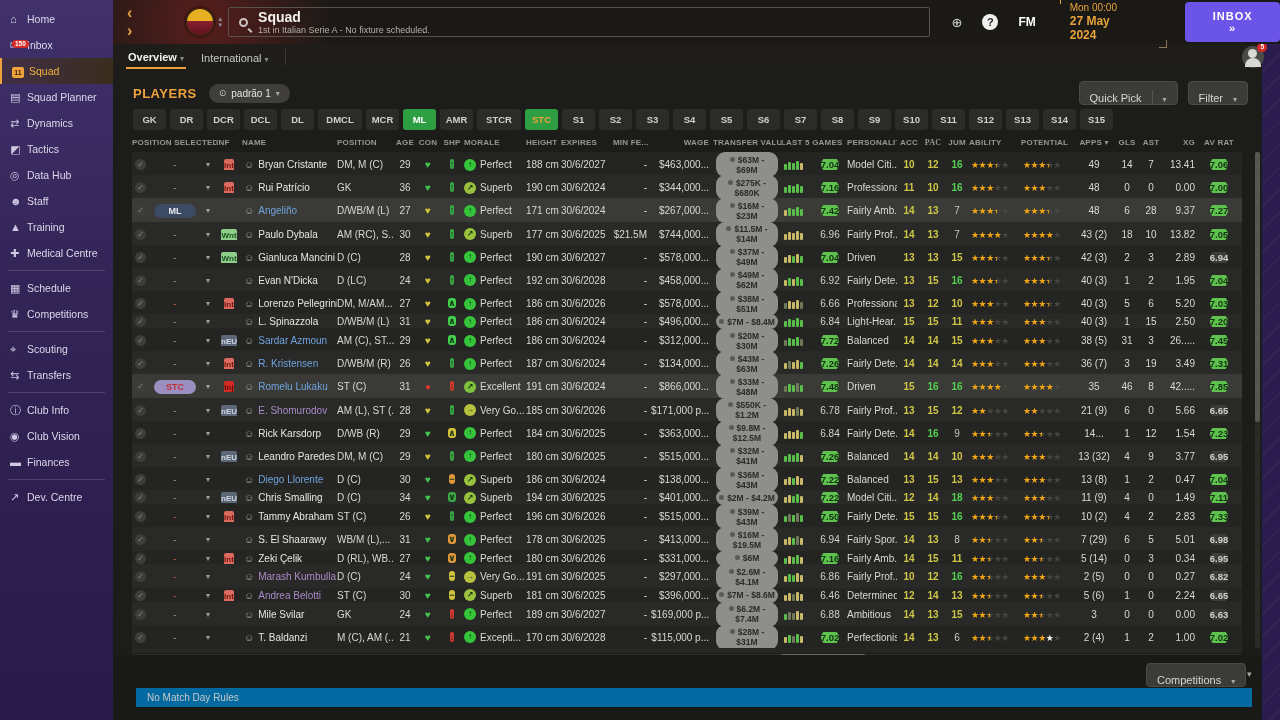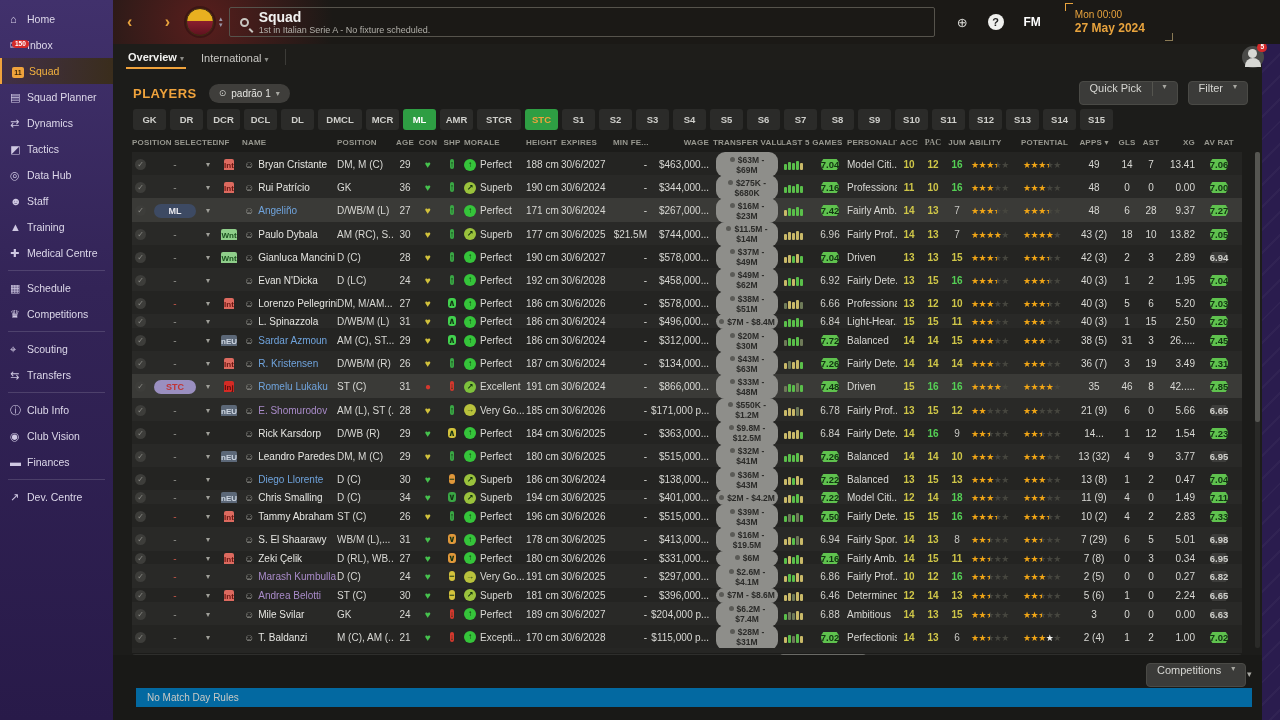--- a/index.html
+++ b/index.html
@@ -64,21 +64,21 @@
   #avatar .badge-red { left:auto; right:-3px; top:-3px;}
 
   
   #content { position:absolute; left:113px; top:70px; width:1149px; height:585px; background:#1c1c1a; z-index:2;}
   #controls { position:absolute; left:20px; top:10px; right:14px; height:26px; display:flex; align-items:center;}
   #players-label { color:#f0a33c; font-size:13px; font-weight:bold; letter-spacing:.5px;}
   .viewpill { margin-left:12px; background:#3f3e3b; border-radius:12px; color:#e4e4e0; font-size:10px;
     padding:4px 10px; display:flex; align-items:center; gap:5px; cursor:pointer;}
   .viewpill .eye { font-size:9px; color:#cscsc0; color:#c8c8c4;}
   .dropbtn { background:#3b3b39; border:1px solid #4a4a46; border-radius:4px; color:#d6d6d2; font-size:11px;
-    height:24px; display:flex; align-items:flex-start; padding:0 10px; gap:10px; cursor:pointer;}
+    height:24px; display:flex; align-items:flex-end; padding:0 10px; gap:10px; cursor:pointer;}
   .dropbtn .dv { width:1px; height:14px; background:#55554f;}
   .dropbtn .chev { font-size:8px; color:#a8a8a2;}
   #quickpick { margin-left:auto;}
   #filterbtn { margin-left:10px;}
 
   #chips { position:absolute; left:20px; top:39px; display:flex; gap:4px;}
   .chip { background:#2b2b29; border-radius:3px; color:#cfcfcb; font-size:9.5px; font-weight:bold;
     padding:5px 0; width:33px; text-align:center; cursor:pointer;}
   .chip.wide { width:44px;}
   .chip.on { background:#2e9e43; color:#fff;}
@@ -237,20 +237,21 @@
       <div class="t2">1st in Italian Serie A - No fixture scheduled.</div>
     </div>
   </div>
   <span class="hicon">⊕</span>
   <span class="qmark">?</span>
   <span class="fmlogo">FM</span>
   <div class="datebox">
     <div class="d1">Mon 00:00</div>
     <div class="d2">27 May 2024</div>
   </div>
+  <button class="inboxbtn">INBOX  »</button>
 </header>
 
 <div id="tabsbar">
   <span class="tab active"><span>Overview</span> <span class="chev">▾</span></span>
   <span class="tab"><span>International</span> <span class="chev">▾</span></span>
   <span class="tabsep"></span>
   <div id="avatar">
     <span class="badge-red">5</span>
   </div>
 </div>
@@ -1061,21 +1062,21 @@
           <span class="bar bg-g" style="height: 9px;"></span>
           <span class="bar bg-y" style="height: 7px;"></span>
         </div>
         <div class="cell c-center"><span class="ratpill rat-g">7.16</span></div>
         <div class="cell">Fairly Amb...</div>
         <div class="attr v-mid">14</div>
         <div class="attr v-mid">15</div>
         <div class="attr v-mid">11</div>
         <div class="cell"><span class="stars"><span class="st f">★</span><span class="st f">★</span><span class="st h">★</span><span class="st">★</span><span class="st">★</span></span></div>
         <div class="cell"><span class="stars"><span class="st f">★</span><span class="st f">★</span><span class="st h">★</span><span class="st">★</span><span class="st">★</span></span></div>
-        <div class="cell c-center">7 (8)</div>
+        <div class="cell c-center">5 (14)</div>
         <div class="cell c-center">0</div>
         <div class="cell c-center">3</div>
         <div class="cell c-right">0.34</div>
         <div class="cell c-center"><span class="ratpill rat-n">6.95</span></div>
       </div>
       <div class="prow tgrid">
         <div class="selcheck">✓</div>
         <div class="cell c-center"><span class="dash red">-</span></div>
         <div class="rowchev">▾</div>
         <div class="cell c-center"></div>
@@ -1162,21 +1163,21 @@
         <div class="cell c-center">24</div>
         <div class="heart con-g">♥</div>
         <div class="cell c-center"><span class="shpbox" style="background: rgb(212, 56, 46);">↓</span></div>
         <div class="morale cell">
           <span class="mic" style="background: rgb(53, 196, 58);">↑</span>
           <span>Perfect</span>
         </div>
         <div class="cell">189 cm</div>
         <div class="cell">30/6/2027</div>
         <div class="cell c-right">-</div>
-        <div class="cell c-right">$204,000 p...</div>
+        <div class="cell c-right">$169,000 p...</div>
         <div class="tvpill">$6.2M - $7.4M</div>
         <div class="bars">
           <span class="bar bg-g" style="height: 6px;"></span>
           <span class="bar bg-d" style="height: 8px;"></span>
           <span class="bar bg-d" style="height: 7px;"></span>
           <span class="bar bg-y" style="height: 9px;"></span>
           <span class="bar bg-y" style="height: 7px;"></span>
         </div>
         <div class="cell c-center"><span class="rat-plain">6.88</span></div>
         <div class="cell">Ambitious</div>

